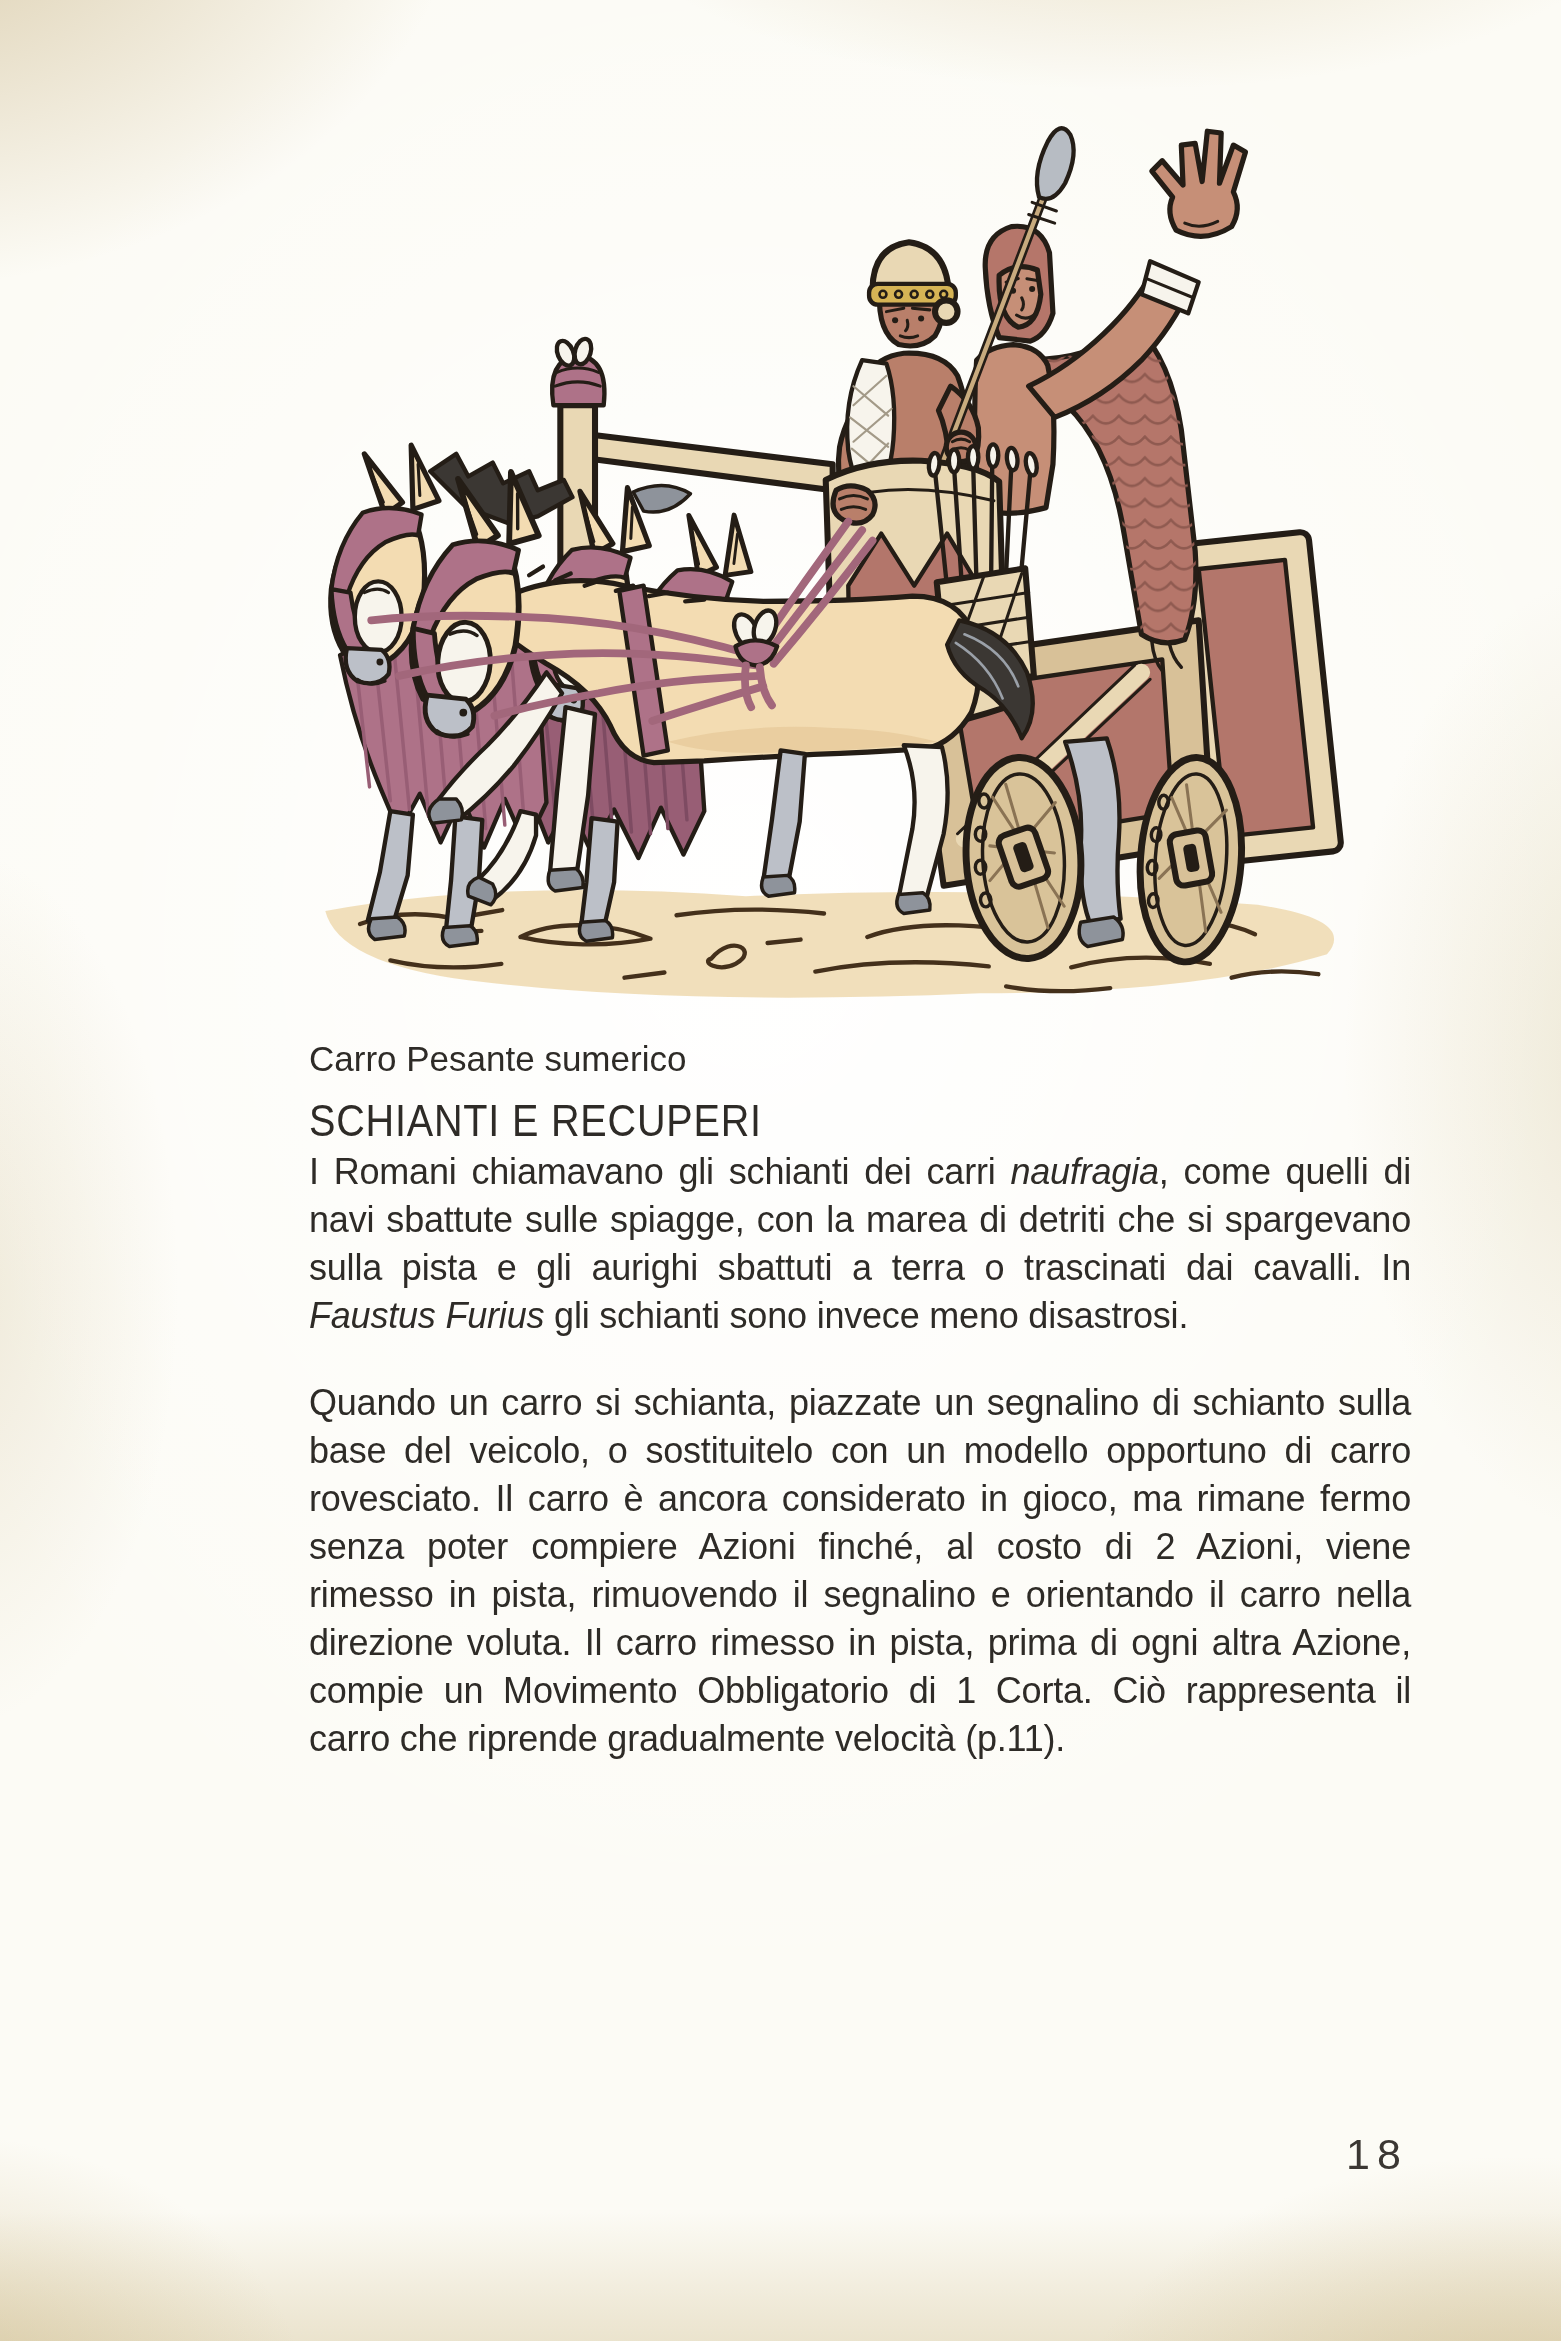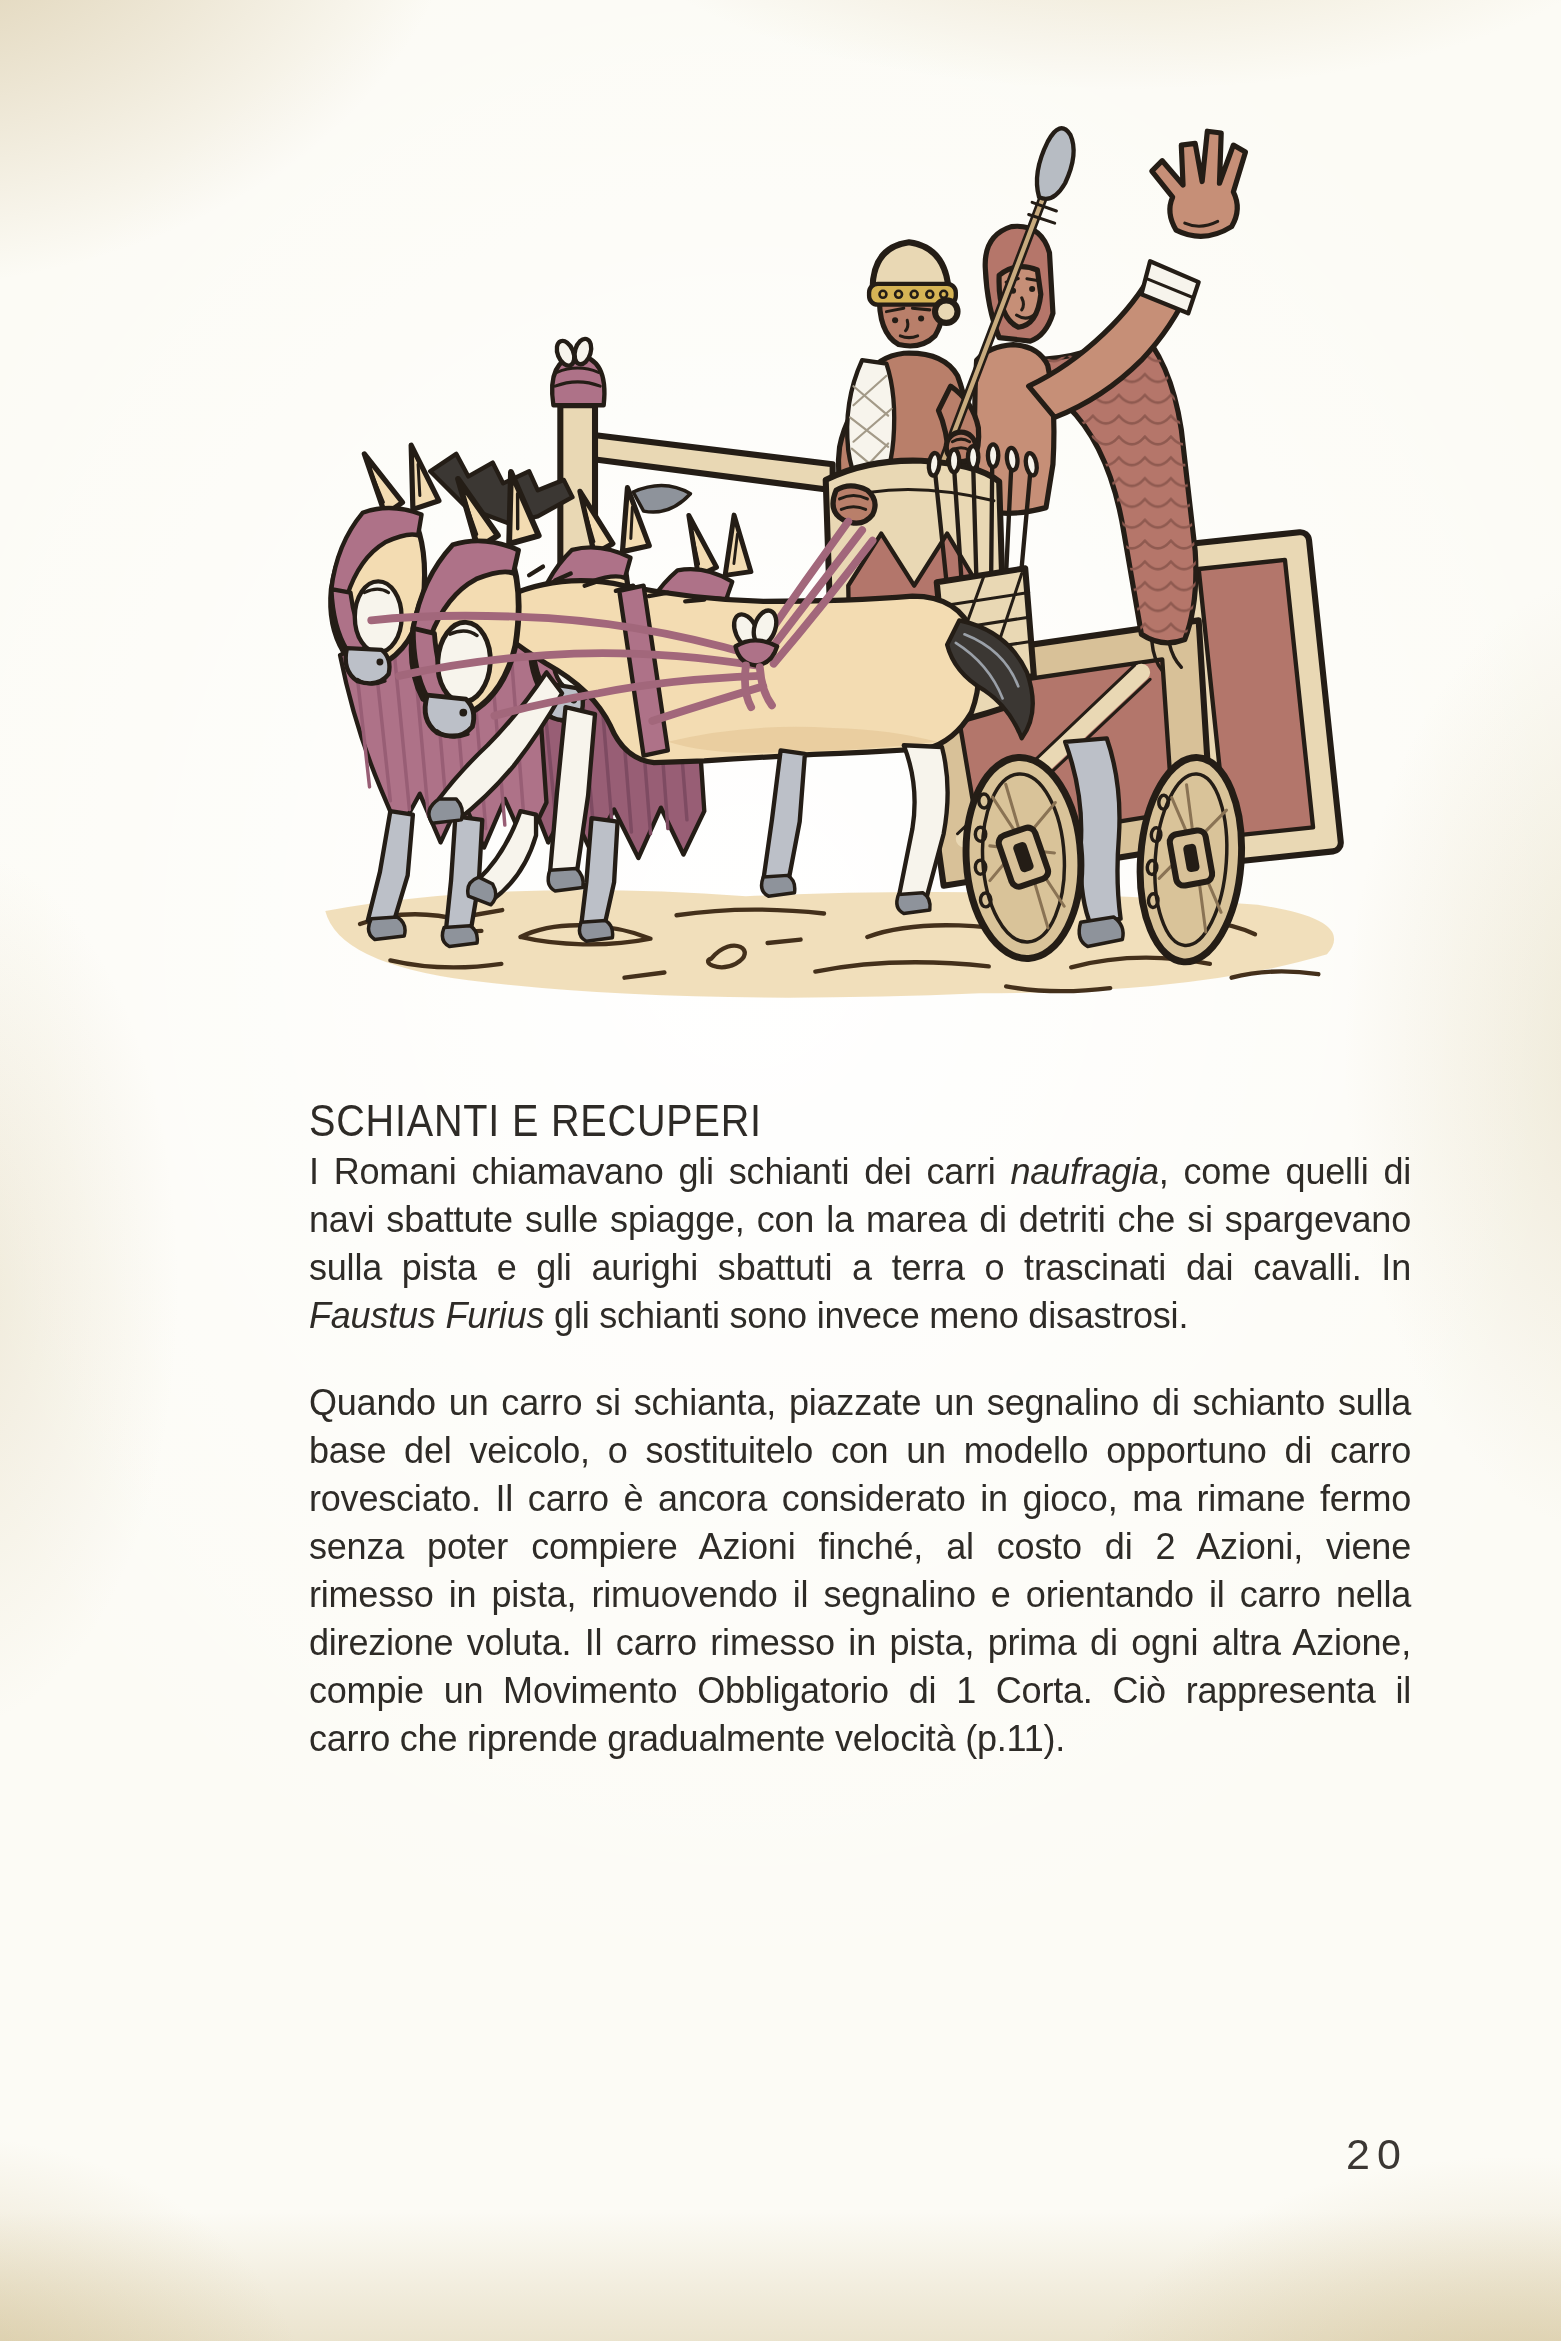--- a/index.html
+++ b/index.html
@@ -274,23 +274,24 @@
         <g>
           <ellipse cx="560" cy="612" rx="12" ry="20" transform="rotate(-24 560 612)" class="f-white"></ellipse>
           <ellipse cx="582" cy="608" rx="12" ry="20" transform="rotate(18 582 608)" class="f-white"></ellipse>
           <path class="f-mauve" d="M548 630 q 22 -14 48 0 q -6 20 -24 22 q -20 -2 -24 -22 z"></path>
           <path class="rein" stroke-width="5" d="M560 652 q -4 30 6 48 M576 654 q 2 28 14 44"></path>
         </g>
       </g>
     </svg>
   </figure>
 
+  <div class="caption">Carro Pesante sumerico</div>
 
   <h2 class="heading">SCHIANTI E RECUPERI</h2>
 
   <div class="bodycol">
     <p>I Romani chiamavano gli schianti dei carri <i>naufragia</i>, come quelli di navi sbattute sulle spiagge, con la marea di detriti che si spargevano sulla pista e gli aurighi sbattuti a terra o trascinati dai cavalli. In <i>Faustus Furius</i> gli schianti sono invece meno disastrosi.</p>
     <p>Quando un carro si schianta, piazzate un segnalino di schianto sulla base del veicolo, o sostituitelo con un modello opportuno di carro rovesciato. Il carro è ancora considerato in gioco, ma rimane fermo senza poter compiere Azioni finché, al costo di 2 Azioni, viene rimesso in pista, rimuovendo il segnalino e orientando il carro nella direzione voluta. Il carro rimesso in pista, prima di ogni altra Azione, compie un Movimento Obbligatorio di 1 Corta. Ciò rappresenta il carro che riprende gradualmente velocità (p.11).</p>
   </div>
 
-  <div class="pagenum">20</div>
+  <div class="pagenum">18</div>
 </div>
 
 
 </body></html>

